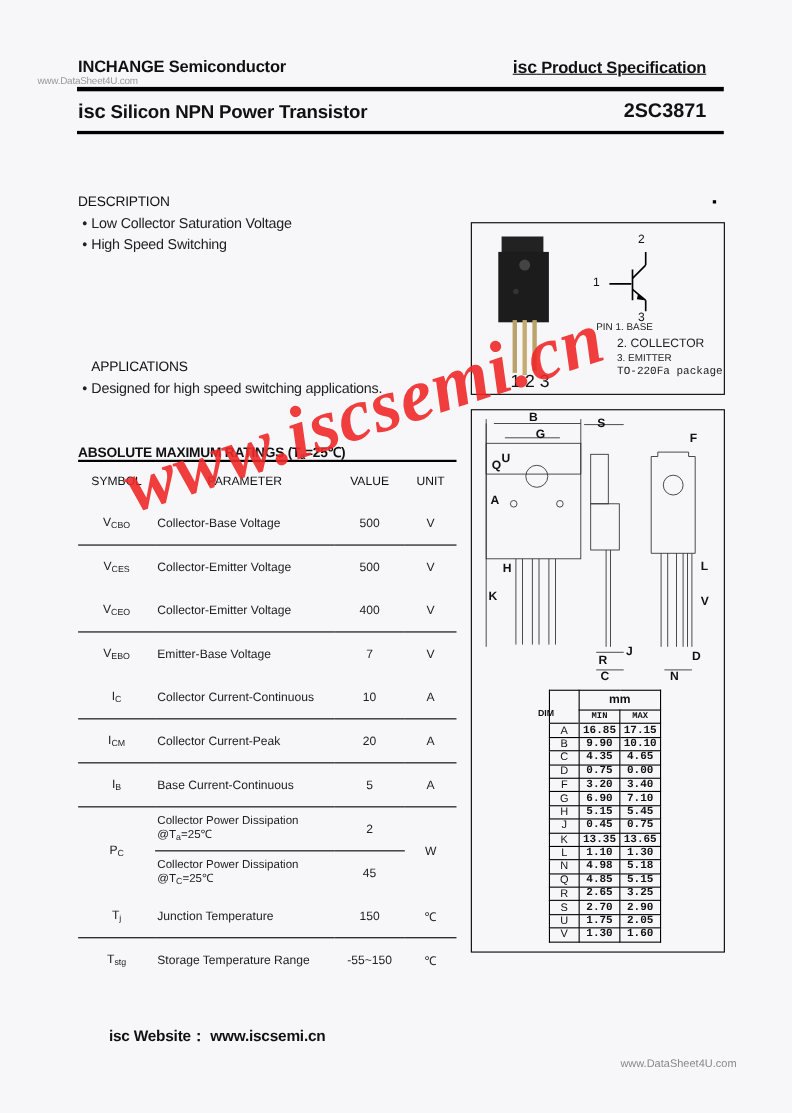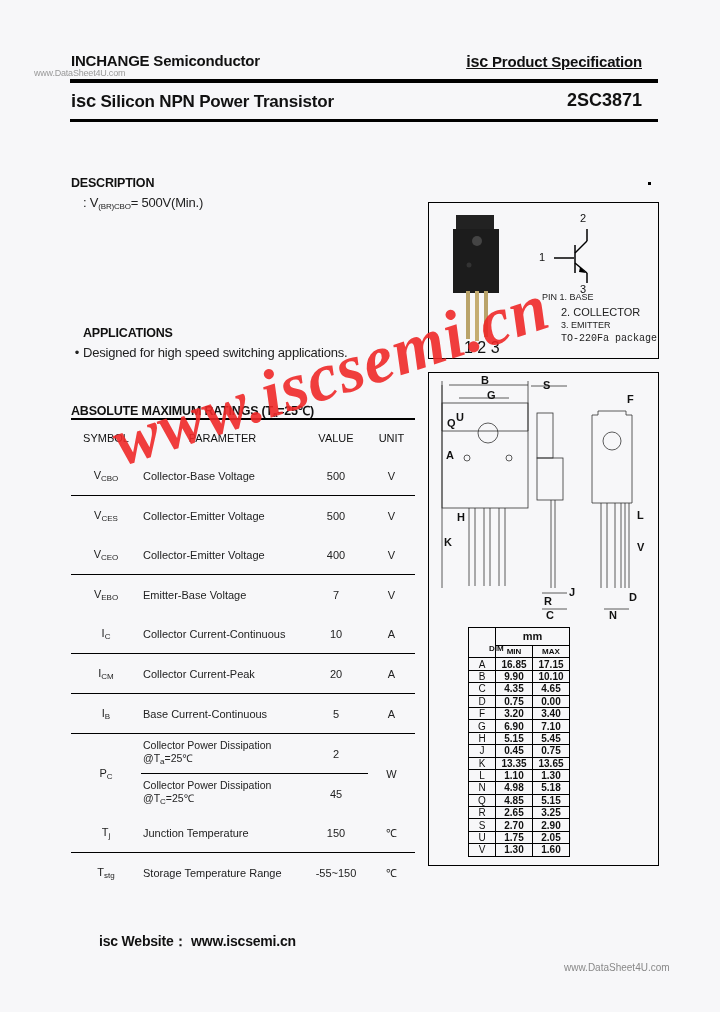--- a/index.html
+++ b/index.html
@@ -6,58 +6,59 @@
   body { width:720px; height:1012px; background:#f7f7f9; position:relative; overflow:hidden;
          font-family:"Liberation Sans", sans-serif; color:#111; }
   .abs { position:absolute; }
   .hdr-left { left:71px; top:52px; font-size:15px; font-weight:bold; letter-spacing:-0.2px; }
   .hdr-right { right:78px; top:52px; font-size:15px; font-weight:bold; letter-spacing:-0.2px;text-decoration:underline; }
   .wm-top { left:34px; top:68px; font-size:9px; color:#999; letter-spacing:-0.2px; }
   .rule { background:#000; left:70px; width:588px; }
   .title-left { left:71px; top:90px; font-size:17px; font-weight:bold; letter-spacing:-0.2px; }
   .title-right { right:78px; top:90px; font-size:18px; font-weight:bold; }
   .isc { font-size:1.08em; }
-  .sec-h { font-size:12.5px; font-weight:bold; letter-spacing:-0.2px; }
+  .sec-h { font-size:12.5px; font-weight:normal; letter-spacing:-0.2px; }
   .bullet { font-size:13px; color:#222; line-height:19px; letter-spacing:-0.2px; }
   .bullet .b { display:inline-block; width:12px; text-align:center; }
   sub { font-size:8px; vertical-align:-2px; }
   .amr-h { left:71px; top:402px; font-size:12.5px; font-weight:bold; letter-spacing:-0.2px; }
   table.rat { position:absolute; left:71px; top:420px; width:344px; border-collapse:collapse; font-size:11px; color:#222; }
   table.rat th { font-size:11px; font-weight:normal; height:34px; color:#111; }
   table.rat td { height:37px; }
   table.rat td.sym { width:68px; text-align:center; }
   table.rat td.par { width:160px; padding-left:2px; }
   table.rat td.val { width:62px; text-align:center; }
   table.rat td.unit { text-align:center; }
   tr.bb td { border-bottom:1.5px solid #000; }
   td.bb2 { border-bottom:1.5px solid #000; }
   .box { position:absolute; border:1.5px solid #000; background:#f7f7f9; }
   .wm { left:115px; top:405px; font-family:"Liberation Serif", serif; font-style:italic; font-weight:bold;
         font-size:68px; color:rgba(238,40,40,0.9); transform:rotate(-18deg); transform-origin:left center; white-space:nowrap; letter-spacing:1px; }
-  table.dim { position:absolute; left:468px; top:627px; border-collapse:collapse; font-size:10px; font-weight:bold; }
+  table.dim { position:absolute; left:499px; top:627px; border-collapse:collapse; font-size:10px; font-weight:bold; }
   table.dim td { border:1px solid #000; text-align:center; height:11.4px; padding:0; line-height:11px; }
   table.dim td.d { width:26px; font-weight:normal; }
-  table.dim td.v { width:36px; }
+  table.dim td.v { width:36px;font-family:Liberation Mono, monospace; }
   .footer { left:71px; top:933px; font-size:14px; font-weight:bold; letter-spacing:-0.2px;margin-left:28px; }
   .wm-bot { left:564px; top:962px; font-size:10px; color:#888; }
 </style>
 </head>
 <body>
 
 <div class="abs hdr-left">INCHANGE Semiconductor</div>
 <div class="abs hdr-right"><span class="isc">isc</span> <span>Product Specification</span></div>
 <div class="abs wm-top">www.DataSheet4U.com</div>
 <div class="abs rule" style="top:79px;height:4px;"></div>
 <div class="abs title-left"><span class="isc">isc</span> <span>Silicon NPN Power Transistor</span></div>
 <div class="abs title-right">2SC3871</div>
 <div class="abs rule" style="top:119px;height:3px;"></div>
 
 <div class="abs sec-h" style="left:71px;top:176px;">DESCRIPTION</div>
 <div class="abs bullet" style="left:71px;top:193px;">
-  <div><span class="b"></span><span>: V</span><sub>(BR)CBO</sub><span>= 500V(Min.)</span></div>
+  <div><span class="b">•</span><span>Low Collector Saturation Voltage</span></div>
+  <div><span class="b">•</span><span>High Speed Switching</span></div>
 </div>
 <div class="abs" style="left:648px;top:182px;width:3px;height:3px;background:#000;"></div>
 
 <div class="abs sec-h" style="left:71px;top:326px;margin-left:12px;">APPLICATIONS</div>
 <div class="abs bullet" style="left:71px;top:343px;"><span class="b">•</span><span>Designed for high speed switching applications.</span></div>
 
 <div class="abs amr-h"><span>ABSOLUTE MAXIMUM RATINGS (T</span><sub>a</sub><span>=25℃)</span></div>
 <div class="abs rule" style="top:418px;left:71px;width:344px;height:1.5px;"></div>
 
 <table class="rat">

